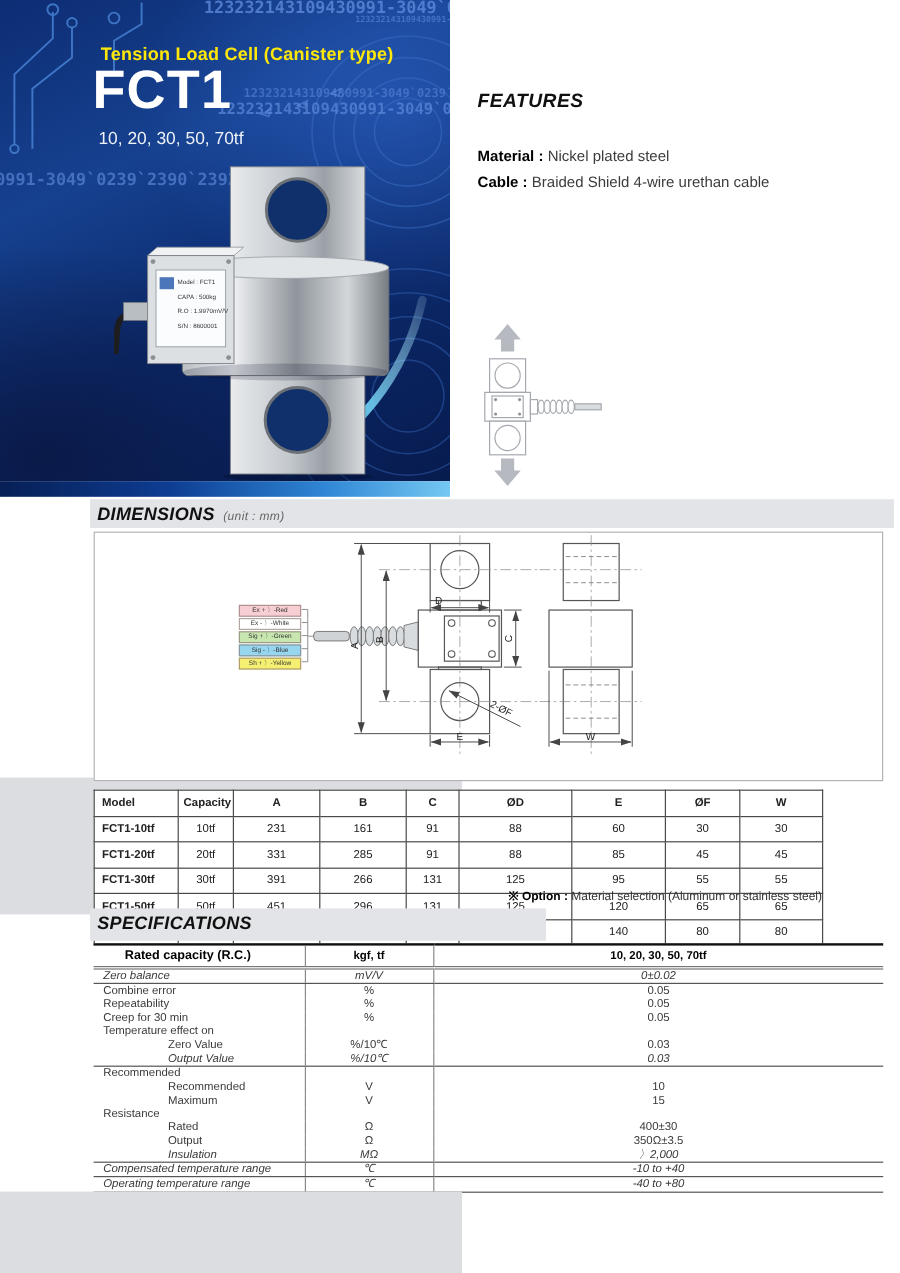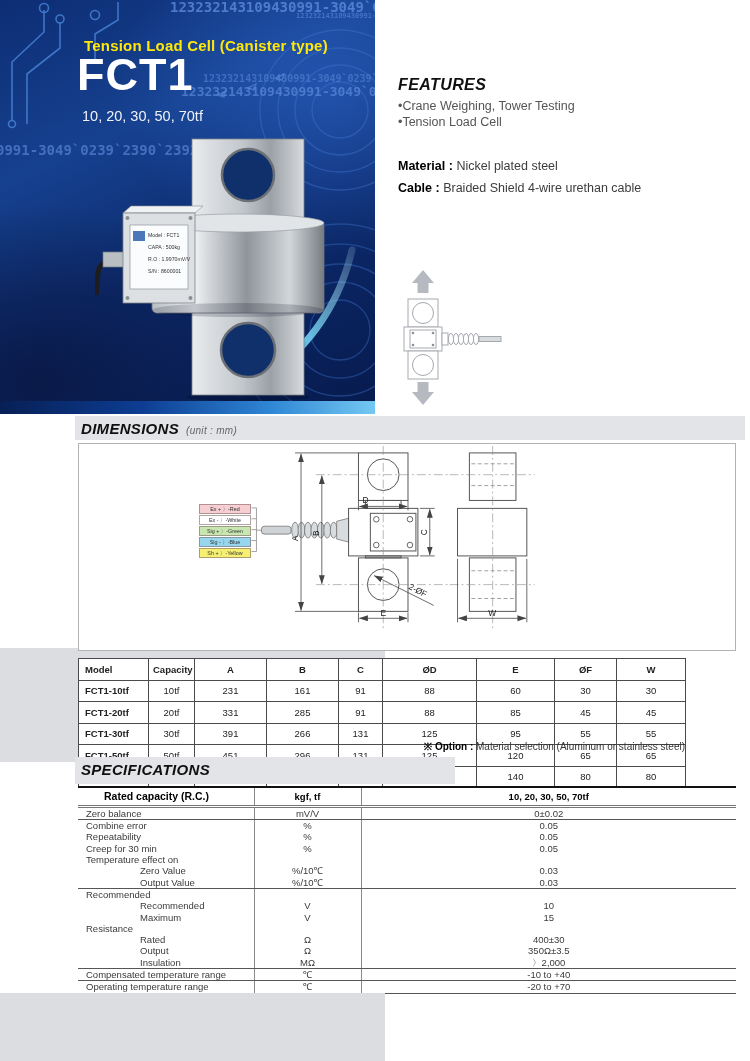--- a/index.html
+++ b/index.html
@@ -62,21 +62,21 @@
   .opt-note b{color:#000;}
 
   
   .spec-table{left:78px;top:786px;}
   .spec-table table{border-collapse:collapse;table-layout:fixed;width:658px;font-size:9.5px;color:#3a3a3a;background:#fff;}
   .spec-table td,.spec-table th{padding:0;height:11.3px;line-height:1;font-weight:normal;}
   .spec-table .pu,.spec-table .pv{border-left:1px solid #8a8a8a;text-align:center;}
   .spec-table .pp{text-align:left;padding-left:8px;}
   .spec-table tr.hd th{border-top:2px solid #111;border-bottom:3px double #777;font-weight:bold;height:17px;color:#000;}
   .spec-table tr.hd .pp{padding-left:26px;font-size:10.5px;}
-  .spec-table tr.ge td{border-bottom:1px solid #555;}
+  .spec-table tr.ge td{border-bottom:1px solid #555;font-style:italic;}
   .spec-table tr.ind .pp{padding-left:62px;}
 
   
   .gray-left{left:0;top:648px;width:385px;height:114px;background:#dcdde0;}
   .gray-bottom{left:0;top:993px;width:385px;height:68px;background:#dcdde0;}
 
   svg text{font-family:"Liberation Sans",sans-serif;}
 </style>
 </head>
 <body>
@@ -171,24 +171,20 @@
         <text x="53" y="116">CAPA : 500kg</text>
         <text x="53" y="128">R.O : 1.9970mV/V</text>
         <text x="53" y="140">S/N : 8600001</text>
       </g>
     </svg>
   </div>
   <div class="abs hero-bar"></div>
 
   <div class="abs features">
     <div class="f-title">FEATURES</div>
-    <ul class="f-list">
-      <li>Crane Weighing, Tower Testing</li>
-      <li>Tension Load Cell</li>
-    </ul>
     <div class="mat-block">
       <div class="mat-line">
         <b>Material :</b>
         <span>Nickel plated steel</span>
       </div>
       <div class="mat-line">
         <b>Cable :</b>
         <span>Braided Shield 4-wire urethan cable</span>
       </div>
     </div>
@@ -519,20 +515,20 @@
         <td class="pv">〉2,000</td>
       </tr>
       <tr class="ge">
         <td class="pp">Compensated temperature range</td>
         <td class="pu">℃</td>
         <td class="pv">-10 to +40</td>
       </tr>
       <tr class="ge">
         <td class="pp">Operating temperature range</td>
         <td class="pu">℃</td>
-        <td class="pv">-20 to +70</td>
+        <td class="pv">-40 to +80</td>
       </tr>
     </tbody>
       </table>
   </div>
 
   <div class="abs gray-bottom"></div>
 </div>
 
 </body></html>

